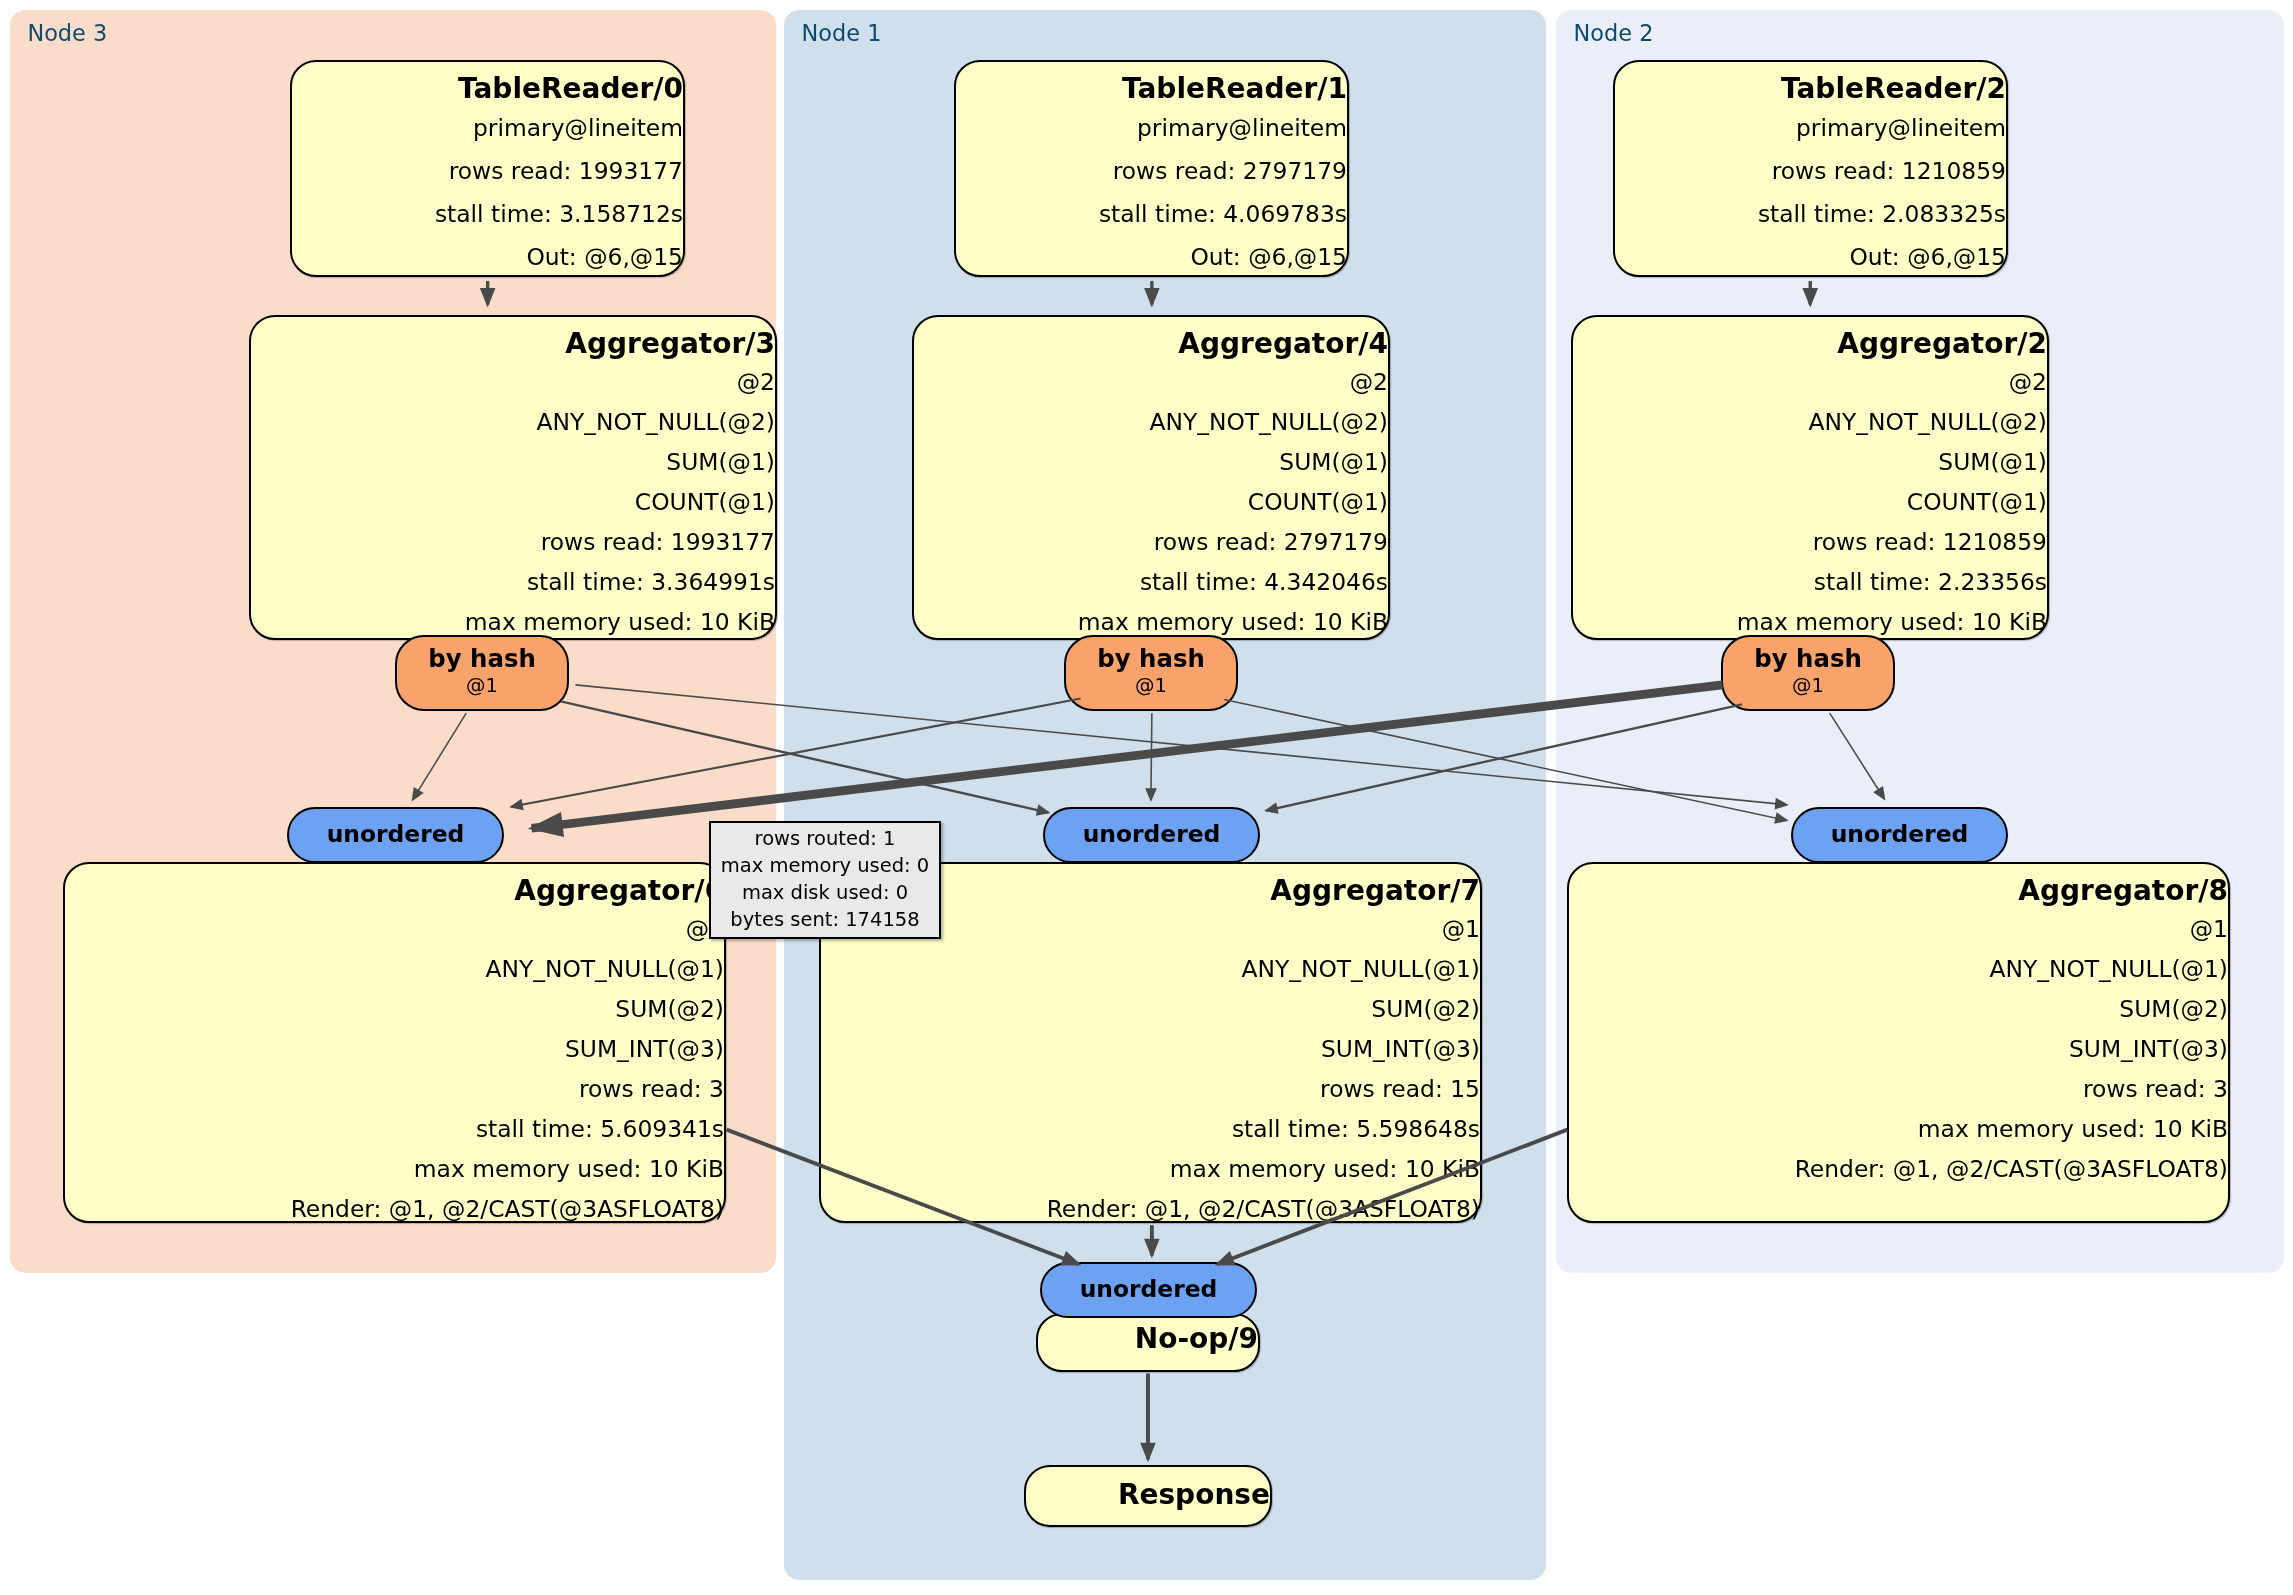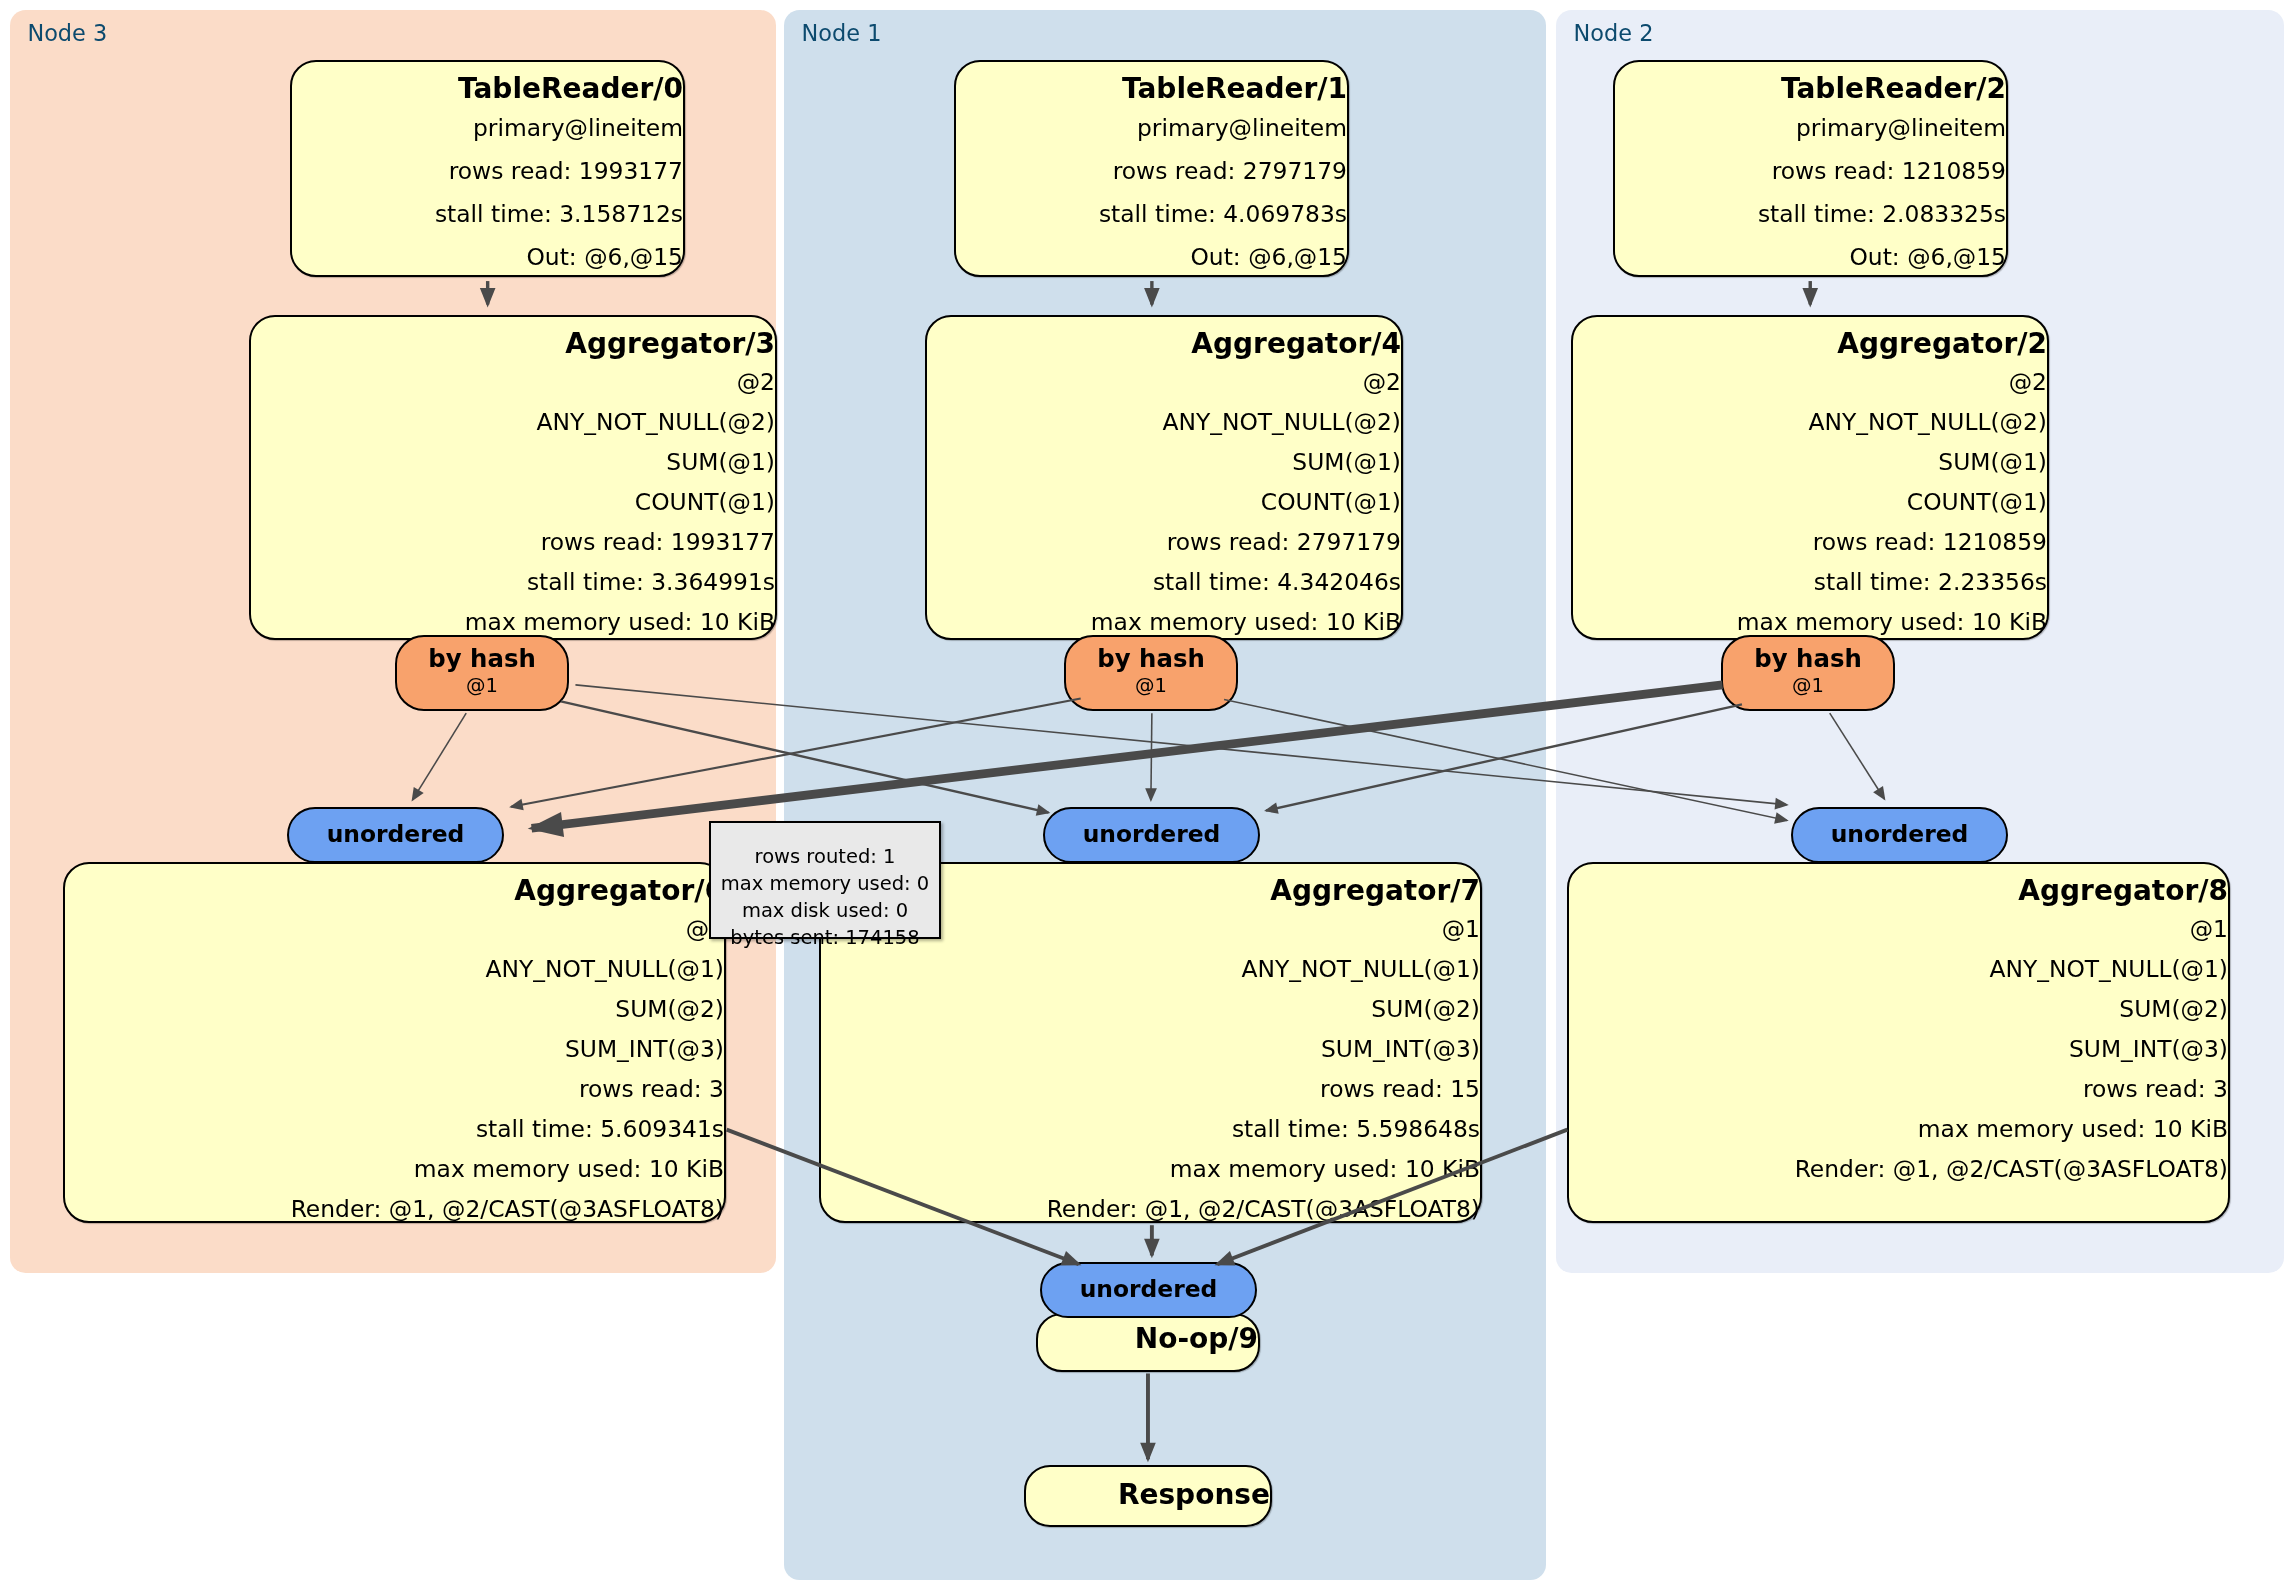--- a/index.html
+++ b/index.html
@@ -36,21 +36,21 @@
     border:2.9px solid #000;border-radius:29px;box-sizing:border-box;
     text-align:center;font-size:23.4px;font-weight:bold;line-height:50px;white-space:nowrap;
   }
 
   .edges{position:absolute;left:0;top:0;pointer-events:none;}
   .edges path.e{stroke:var(--edge);fill:none;}
   .edges .head{fill:var(--edge);}
 
   .tooltip{
     position:absolute;background:var(--tooltip_bg);
-    border:2px solid #000;box-sizing:border-box;text-align:center;padding-top:20px;
+    border:2px solid #000;box-sizing:border-box;text-align:center;padding-top:2px;
     box-shadow:2px 2px 2.9px rgba(0,0,0,.3);
   }
   .tooltip .line{font-size:19.5px;line-height:27px;white-space:nowrap;}
 </style>
 </head>
 <body>
 
 <div class="stage">
 
   <div class="region" id="region-node3">
@@ -96,21 +96,21 @@
     <div>
         <div class="line">@2</div>
         <div class="line">ANY_NOT_NULL(@2)</div>
         <div class="line">SUM(@1)</div>
         <div class="line">COUNT(@1)</div>
         <div class="line">rows read: 1993177</div>
         <div class="line">stall time: 3.364991s</div>
         <div class="line">max memory used: 10 KiB</div>
       </div>
   </div>
-  <div class="proc" style="left:912px;top:315px;width:478px;height:325px;margin-left:13px;">
+  <div class="proc" style="left:912px;top:315px;width:478px;height:325px;">
     <div class="proc-title">Aggregator/4</div>
     <div>
         <div class="line">@2</div>
         <div class="line">ANY_NOT_NULL(@2)</div>
         <div class="line">SUM(@1)</div>
         <div class="line">COUNT(@1)</div>
         <div class="line">rows read: 2797179</div>
         <div class="line">stall time: 4.342046s</div>
         <div class="line">max memory used: 10 KiB</div>
       </div>

